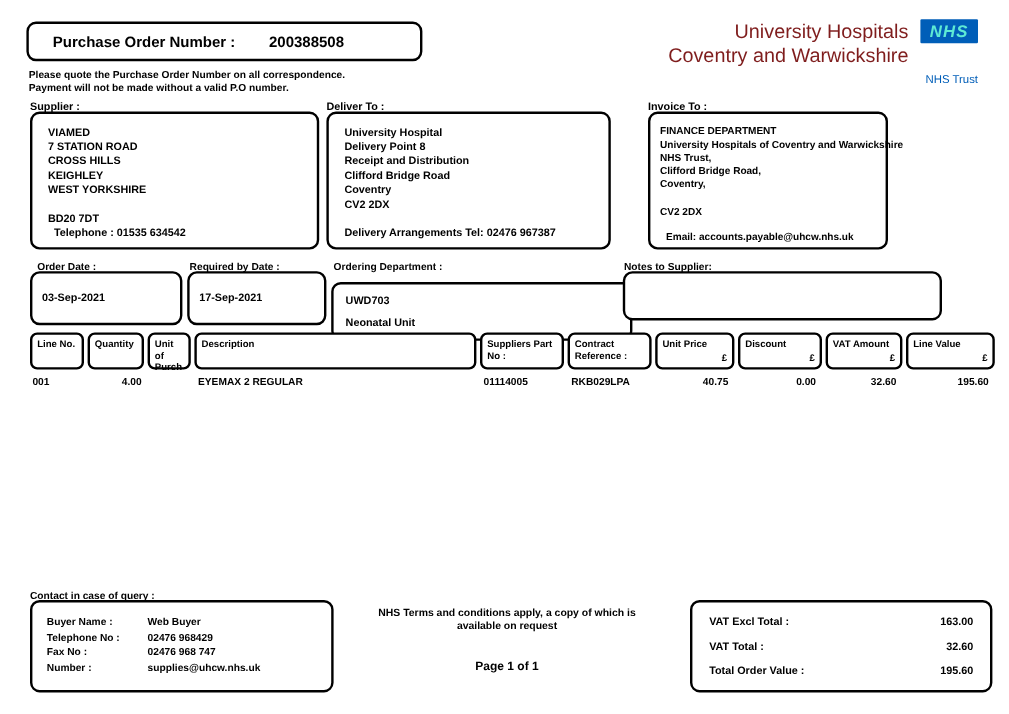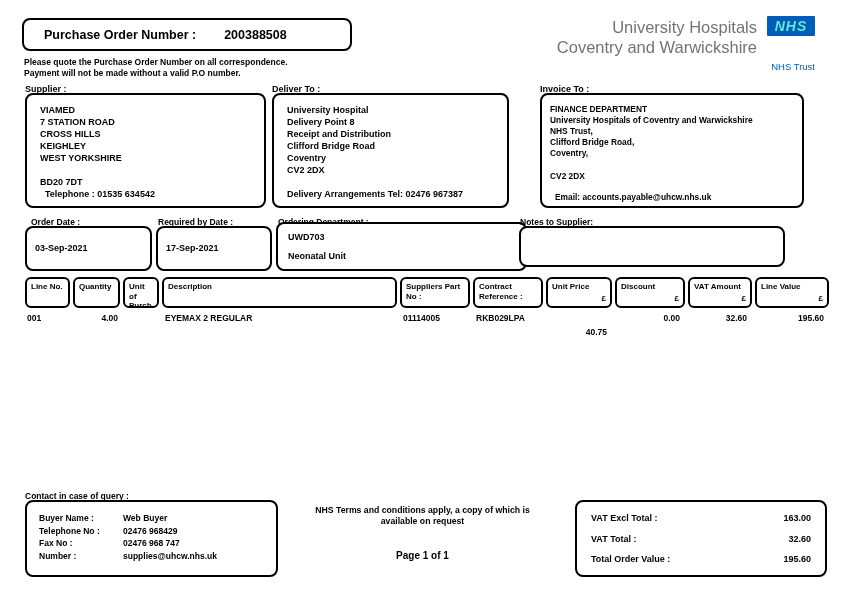--- a/index.html
+++ b/index.html
@@ -11,21 +11,21 @@
   }
   .box { position:absolute; border:2px solid #000; border-radius:8px; background:#fff; }
 
   
   .po-box { left:22px; top:18px; width:330px; height:33px; display:flex; align-items:center; padding-left:20px; font-size:12.5px; }
   .po-box .po-num { margin-left:28px; }
   .po-notes { position:absolute; left:24px; top:57px; font-size:8.5px; line-height:10.5px; }
 
   
   .nhs-header { position:absolute; top:16px; right:26px; display:flex; gap:10px; align-items:flex-start; }
-  .org-name { text-align:right; font-size:16.5px; line-height:20px; color:#737373; font-weight:normal; padding-top:1px; }
+  .org-name { text-align:right; font-size:16.5px; line-height:20px; color:#7f1d1d; font-weight:normal; padding-top:1px; }
   .nhs-col { display:flex; flex-direction:column; align-items:flex-end; }
   .nhs-logo { width:48px; height:20px; background:#005EB8; color:#5eead4; font-style:italic; font-size:14px; display:flex; align-items:center; justify-content:center; letter-spacing:1px; border-radius:1px; }
   .nhs-trust { color:#005EB8; font-size:9.5px; margin-top:25px; font-weight:normal; }
 
   
   .sec-label { position:absolute; font-size:9px; }
 
   
   .addr { font-size:9px; line-height:12px; padding:9px 13px; }
   .addr-sm { font-size:8.4px; line-height:11px; padding:9px 8px; }
@@ -95,42 +95,42 @@
     <div class="addr-line">University Hospital</div>
     <div class="addr-line">Delivery Point 8</div>
     <div class="addr-line">Receipt and Distribution</div>
     <div class="addr-line">Clifford Bridge Road</div>
     <div class="addr-line">Coventry</div>
     <div class="addr-line">CV2 2DX</div>
     <div class="addr-line gap-line">Delivery Arrangements Tel: 02476 967387</div>
   </div>
 
   <div class="sec-label" style="left:540px; top:84px;">Invoice To :</div>
-  <div class="box addr-sm" style="left:540px; top:93px; width:264px; height:115px;">
+  <div class="box addr-sm" style="left:540px; top:93px; width:200px; height:115px;">
     <div class="addr-line">FINANCE DEPARTMENT</div>
     <div class="addr-line">University Hospitals of Coventry and Warwickshire</div>
     <div class="addr-line">NHS Trust,</div>
     <div class="addr-line">Clifford Bridge Road,</div>
     <div class="addr-line">Coventry,</div>
     <div class="addr-line gap-line">CV2 2DX</div>
     <div class="addr-line gap-sm indent">Email: accounts.payable@uhcw.nhs.uk</div>
   </div>
 
   <div class="sec-label" style="left:31px; top:217px; font-size:8.5px;">Order Date :</div>
   <div class="box oi" style="left:25px; top:226px; width:127px; height:45px;">
     <span>03-Sep-2021</span>
   </div>
 
   <div class="sec-label" style="left:158px; top:217px; font-size:8.5px;">Required by Date :</div>
   <div class="box oi" style="left:156px; top:226px; width:116px; height:45px;">
     <span>17-Sep-2021</span>
   </div>
 
   <div class="sec-label" style="left:278px; top:217px; font-size:8.5px;">Ordering Department :</div>
-  <div class="box dept-box" style="left:276px; top:222px; width:251px; height:49px;">
+  <div class="box dept-box" style="left:276px; top:235px; width:251px; height:49px;">
     <div>UWD703</div>
     <div>Neonatal Unit</div>
   </div>
 
   <div class="sec-label" style="left:520px; top:217px; font-size:8.5px;">Notes to Supplier:</div>
   <div class="box" style="left:519px; top:226px; width:266px; height:41px;"></div>
 
   <div class="th" style="left:25px; width:45px;">
     <div>Line No.</div>
   </div>
@@ -166,21 +166,21 @@
     <div class="sym">£</div>
   </div>
 
   <div>
     <span class="td" style="left:27px; width:40px;">001</span>
     <span class="td ra" style="left:73px; width:45px;">4.00</span>
     <span class="td" style="left:123px; width:36px;"></span>
     <span class="td" style="left:165px; width:230px;">EYEMAX 2 REGULAR</span>
     <span class="td" style="left:403px; width:65px;">01114005</span>
     <span class="td" style="left:476px; width:65px;">RKB029LPA</span>
-    <span class="td ra" style="left:546px; width:61px;margin-top:14px;">40.75</span>
+    <span class="td ra" style="left:546px; width:61px;">40.75</span>
     <span class="td ra" style="left:615px; width:65px;">0.00</span>
     <span class="td ra" style="left:688px; width:59px;">32.60</span>
     <span class="td ra" style="left:755px; width:69px;">195.60</span>
   </div>
 
   <div class="sec-label" style="left:25px; top:491px; font-size:8.5px;">Contact in case of query :</div>
   <div class="box contact-box">
     <div class="contact-row">
       <span class="cl">Buyer Name :</span>
       <span>Web Buyer</span>

